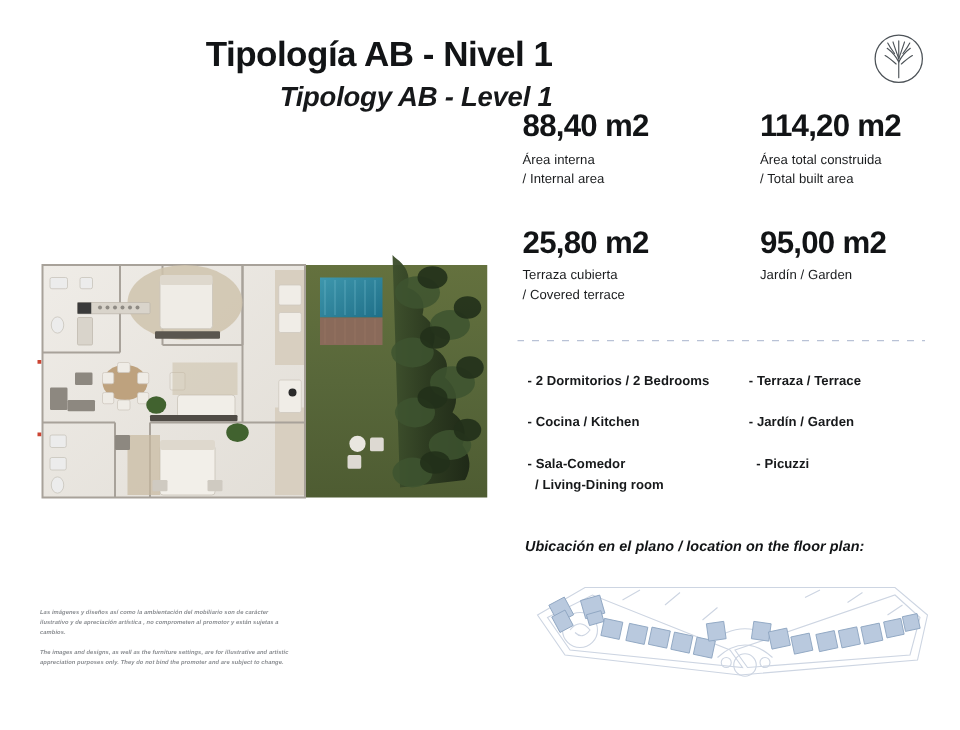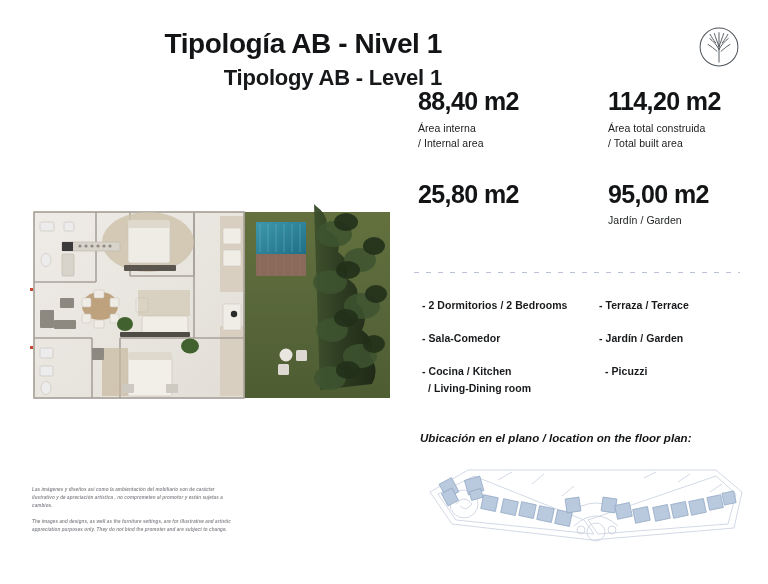--- a/index.html
+++ b/index.html
@@ -34,20 +34,21 @@
     font-weight: 700;
     letter-spacing: -0.4px;
     line-height: 1.16;
     color: #121416;
     margin: 0;
     white-space: nowrap;
   }
   .title-en {
     font-size: 22px;
     font-weight: 700;
+    font-style: italic;
     letter-spacing: -0.2px;
     line-height: 1.2;
     color: #16181a;
     margin: 5px 0 0 0;
     white-space: nowrap;
   }
 
   .logo {
     position: absolute;
     right: 28px;
@@ -373,36 +374,40 @@
     </div>
     <div>
       <p class="stat-value">114,20 m2</p>
       <p class="stat-label">
         <span>Área total construida</span>
         <span>/ Total built area</span>
       </p>
     </div>
     <div>
       <p class="stat-value">25,80 m2</p>
+      <p class="stat-label">
+        <span>Terraza cubierta</span>
+        <span>/ Covered terrace</span>
+      </p>
     </div>
     <div>
       <p class="stat-value">95,00 m2</p>
       <p class="stat-label">
         <span>Jardín / Garden</span>
       </p>
     </div>
   </div>
 
   <div class="divider"></div>
 
   <div class="features">
     <div class="feature-col">
       <p class="feature-item">- 2 Dormitorios / 2 Bedrooms</p>
+      <p class="feature-item">- Cocina / Kitchen</p>
       <p class="feature-item">- Sala-Comedor</p>
-      <p class="feature-item">- Cocina / Kitchen</p>
       <p class="feature-item cont">/ Living-Dining room</p>
     </div>
     <div class="feature-col">
       <p class="feature-item">- Terraza / Terrace</p>
       <p class="feature-item">- Jardín / Garden</p>
       <p class="feature-item indent">- Picuzzi</p>
     </div>
   </div>
 
   <p class="location-title">Ubicación en el plano / location on the floor plan:</p>

